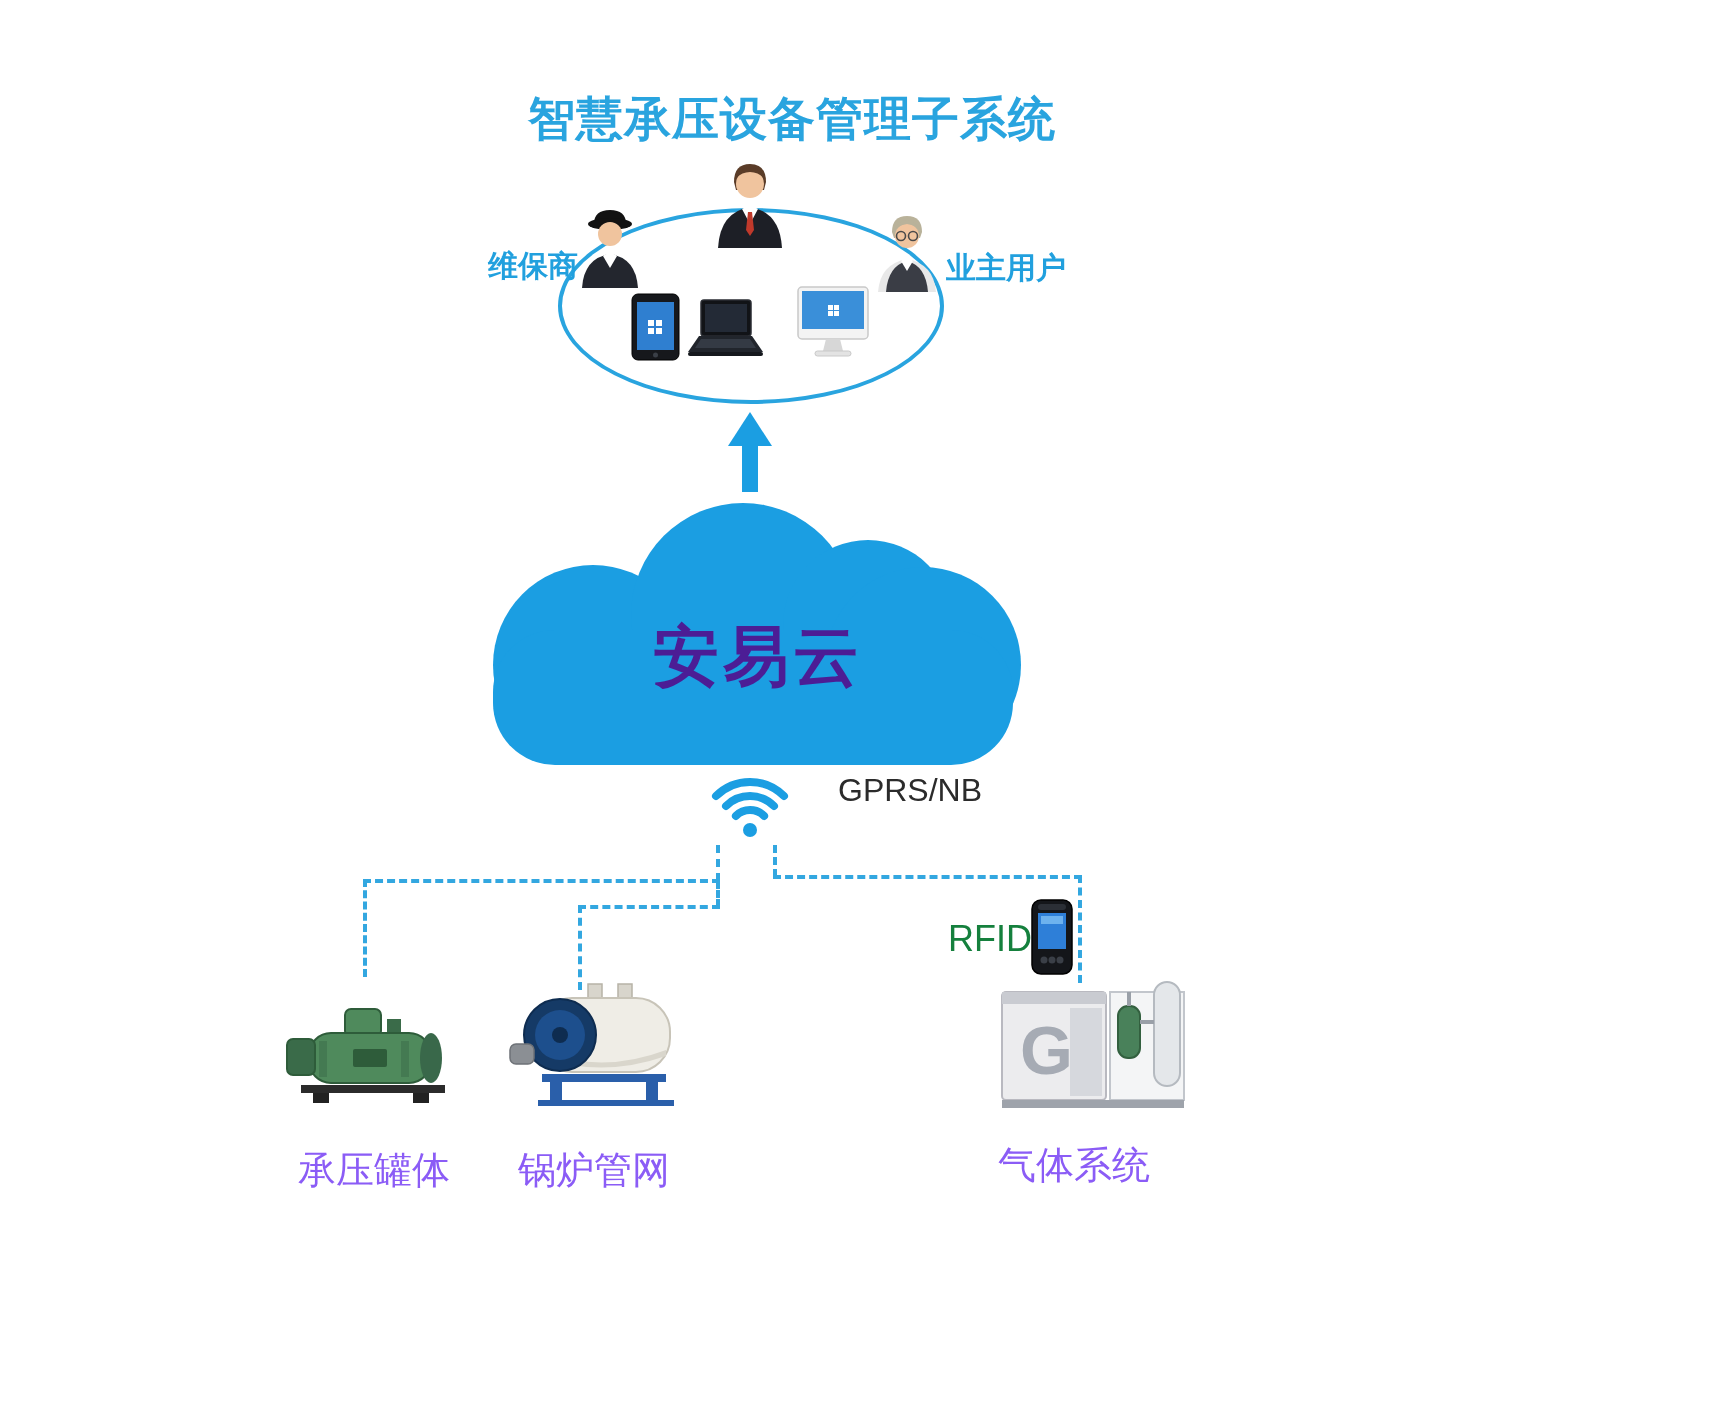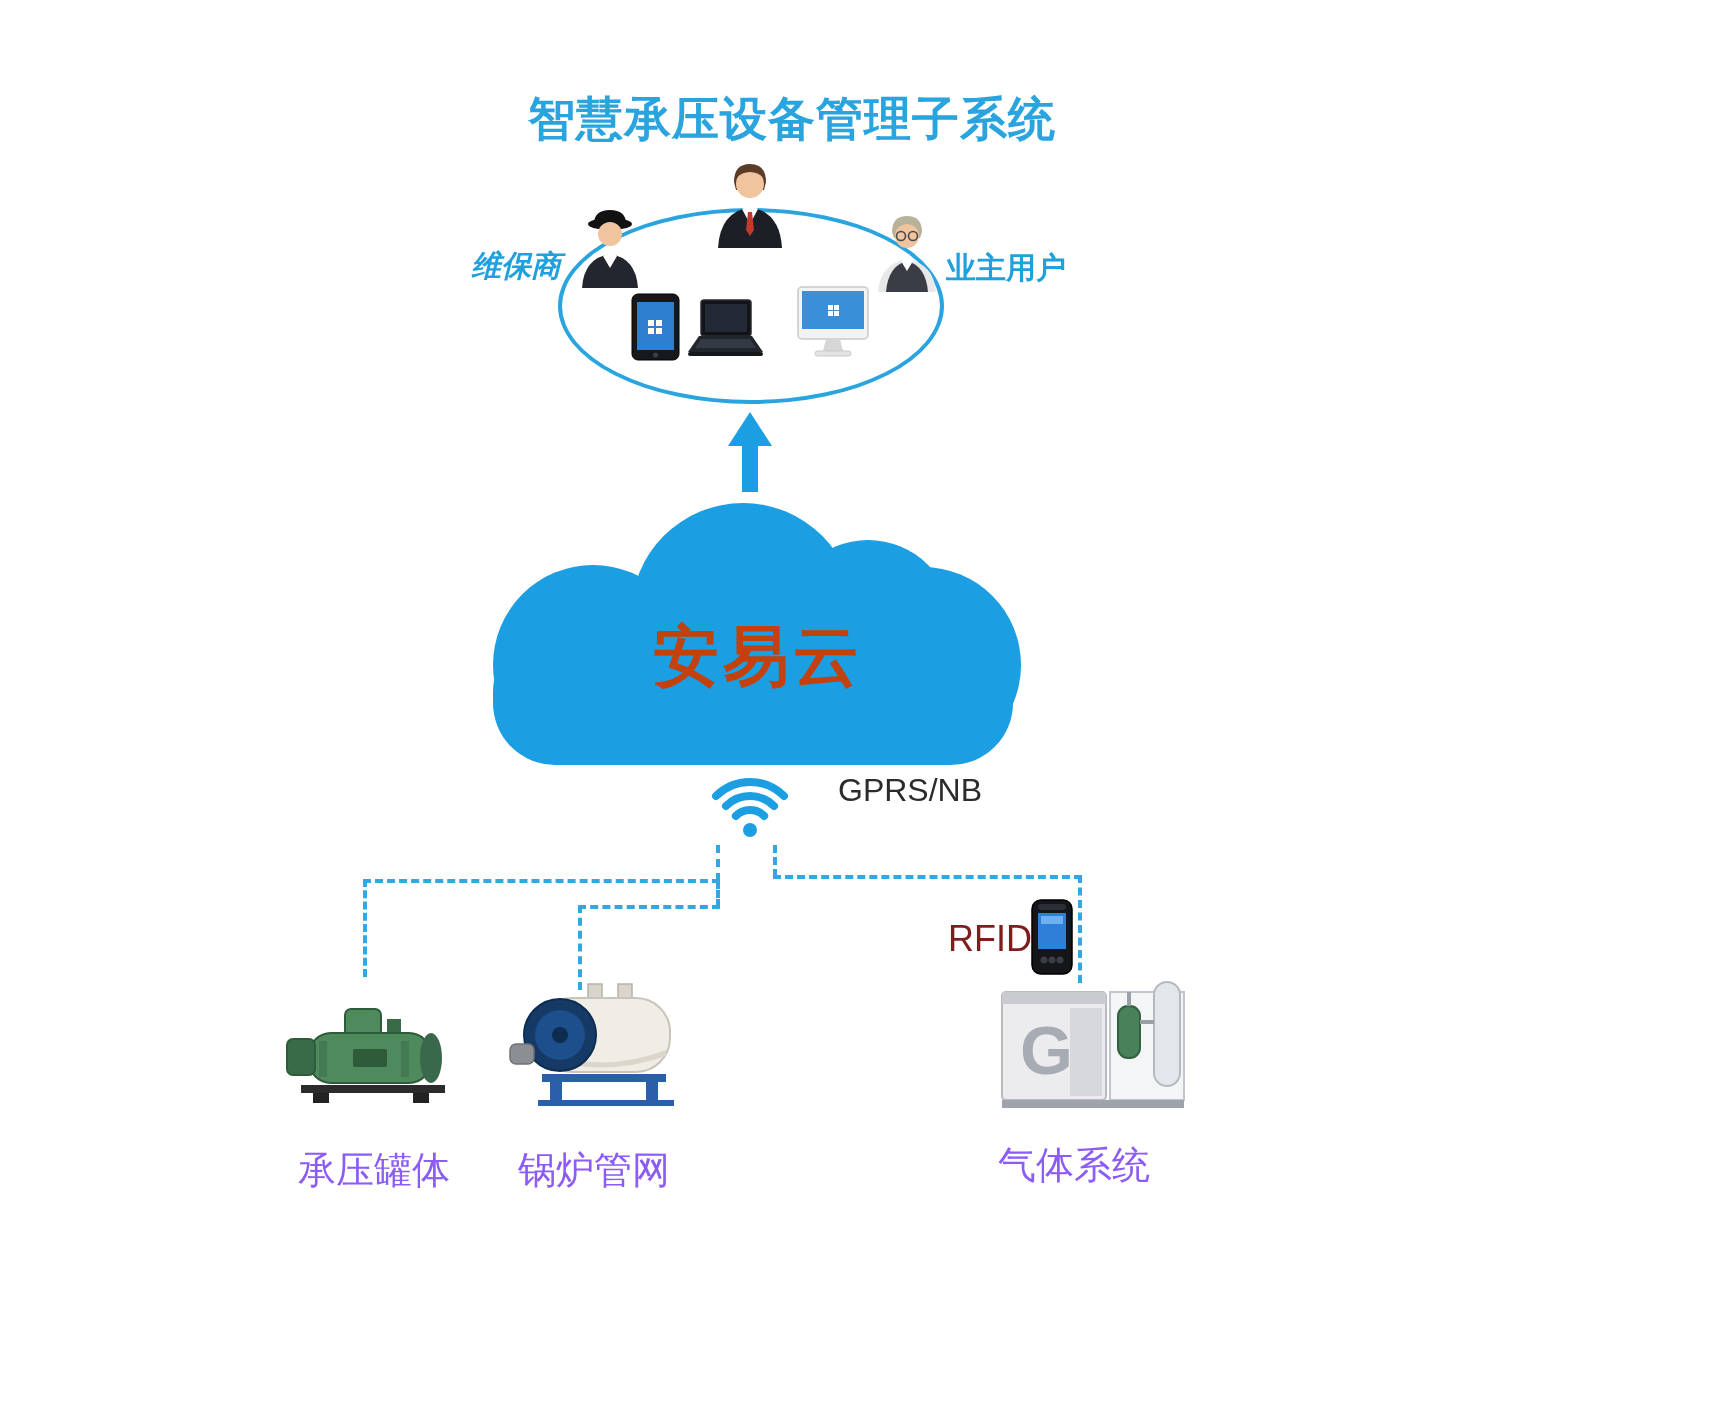--- a/index.html
+++ b/index.html
@@ -19,31 +19,31 @@
   .actor-label{
     font-size:30px;font-weight:bold;color:#21a0de;white-space:nowrap;
   }
   .user-ellipse{
     border:4px solid #29a4df;border-radius:50%;
     background:transparent;
   }
   .cloud-wrap{display:flex;align-items:center;justify-content:center;}
   .cloud-label{
     position:absolute;left:0;right:0;top:112px;text-align:center;
-    font-size:66px;font-weight:bold;color:#c2410c;letter-spacing:4px;
+    font-size:66px;font-weight:bold;color:#4c1d95;letter-spacing:4px;
   }
   .arrow-shaft{background:#1b9ee2;}
   .arrow-head{
     width:0;height:0;
     border-left:22px solid transparent;
     border-right:22px solid transparent;
     border-bottom:34px solid #1b9ee2;
   }
   .gprs-label{font-size:32px;color:#2b2b2b;white-space:nowrap;}
-  .rfid-label{font-size:36px;color:#7f1d1d;white-space:nowrap;}
+  .rfid-label{font-size:36px;color:#15803d;white-space:nowrap;}
   .dash-h{border-top:4px dashed #33a7e0;height:0;}
   .dash-v{border-left:4px dashed #33a7e0;width:0;}
   .equip-label{
     font-size:38px;color:#8b5cf6;white-space:nowrap;
     font-weight:500;
   }
 </style>
 </head>
 <body>
 
@@ -74,21 +74,21 @@
     <path d="M20,22 Q20,6 35,6 Q50,6 50,22 L48,28 L22,28 Z" fill="#b9b29a"></path>
     <circle cx="35" cy="26" r="12" fill="#f0c49e"></circle>
     <path d="M22,20 Q27,10 35,10 Q43,10 48,20 Q42,14 35,14 Q28,14 22,20 Z" fill="#b9b29a"></path>
     <circle cx="29" cy="26" r="4.5" fill="none" stroke="#4a4a4a" stroke-width="1.6"></circle>
     <circle cx="41" cy="26" r="4.5" fill="none" stroke="#4a4a4a" stroke-width="1.6"></circle>
     <path d="M6,82 Q8,54 35,49 Q62,54 64,82 Z" fill="#e8e8e8"></path>
     <path d="M14,82 Q16,56 35,51 Q54,56 56,82 Z" fill="#3a3d45"></path>
     <path d="M29,51 L35,61 L41,51 Q38,48 35,48 Q32,48 29,51 Z" fill="#ffffff"></path>
   </svg>
 
-  <div class="abs actor-label" style="left:471px;top:246px;font-style:italic;">维保商</div>
+  <div class="abs actor-label" style="left:488px;top:246px;">维保商</div>
   <div class="abs actor-label" style="left:946px;top:248px;">业主用户</div>
 
   <svg class="abs" style="left:628px;top:292px;" width="55" height="70" viewBox="0 0 55 70">
     <rect x="4" y="2" width="47" height="66" rx="6" fill="#16181c" stroke="#000" stroke-width="1"></rect>
     <rect x="9" y="10" width="37" height="48" fill="#2f7fd0"></rect>
     <rect x="20" y="28" width="6" height="6" fill="#fff"></rect>
     <rect x="28" y="28" width="6" height="6" fill="#fff"></rect>
     <rect x="20" y="36" width="6" height="6" fill="#fff"></rect>
     <rect x="28" y="36" width="6" height="6" fill="#fff"></rect>
     <circle cx="27.5" cy="63" r="2.5" fill="#3a3f47"></circle>

